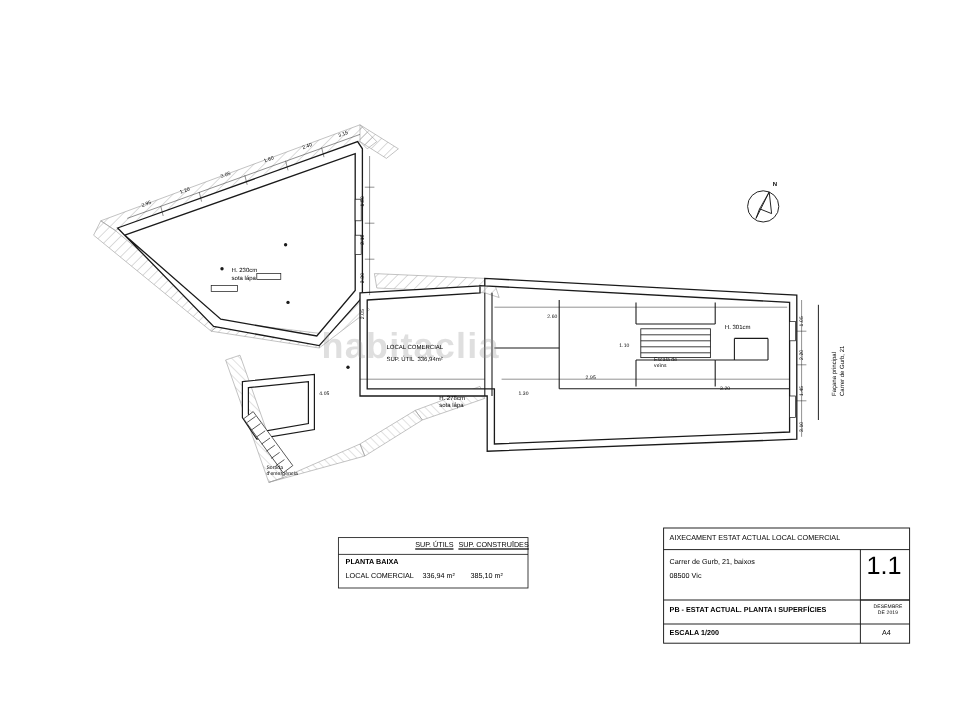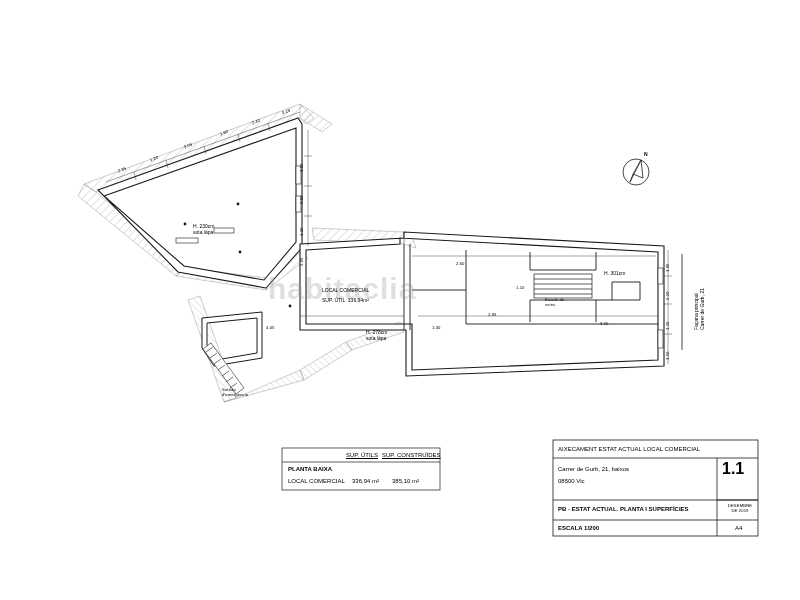--- a/index.html
+++ b/index.html
@@ -30,21 +30,21 @@
   }
   .lbl {
     position: absolute;
     font-family: "Liberation Sans", sans-serif;
     white-space: pre;
     line-height: 1.15;
   }
   .tiny { font-size: 4.2px; letter-spacing: 0.1px; }
   .tiny2 { font-size: 5px; }
   .small { font-size: 6px; }
-  .big { font-size: 16px; font-weight: bold; }
+  .big { font-size: 21px; font-weight: normal; }
   .bold { font-weight: bold; }
   .ul { text-decoration: underline; }
   .rot90 { transform: rotate(-90deg); transform-origin: 0 0; }
   .watermark {
     position: absolute;
     left: 268px;
     top: 272px;
     font-size: 30px;
     font-weight: bold;
     color: rgba(150,150,150,0.30);

